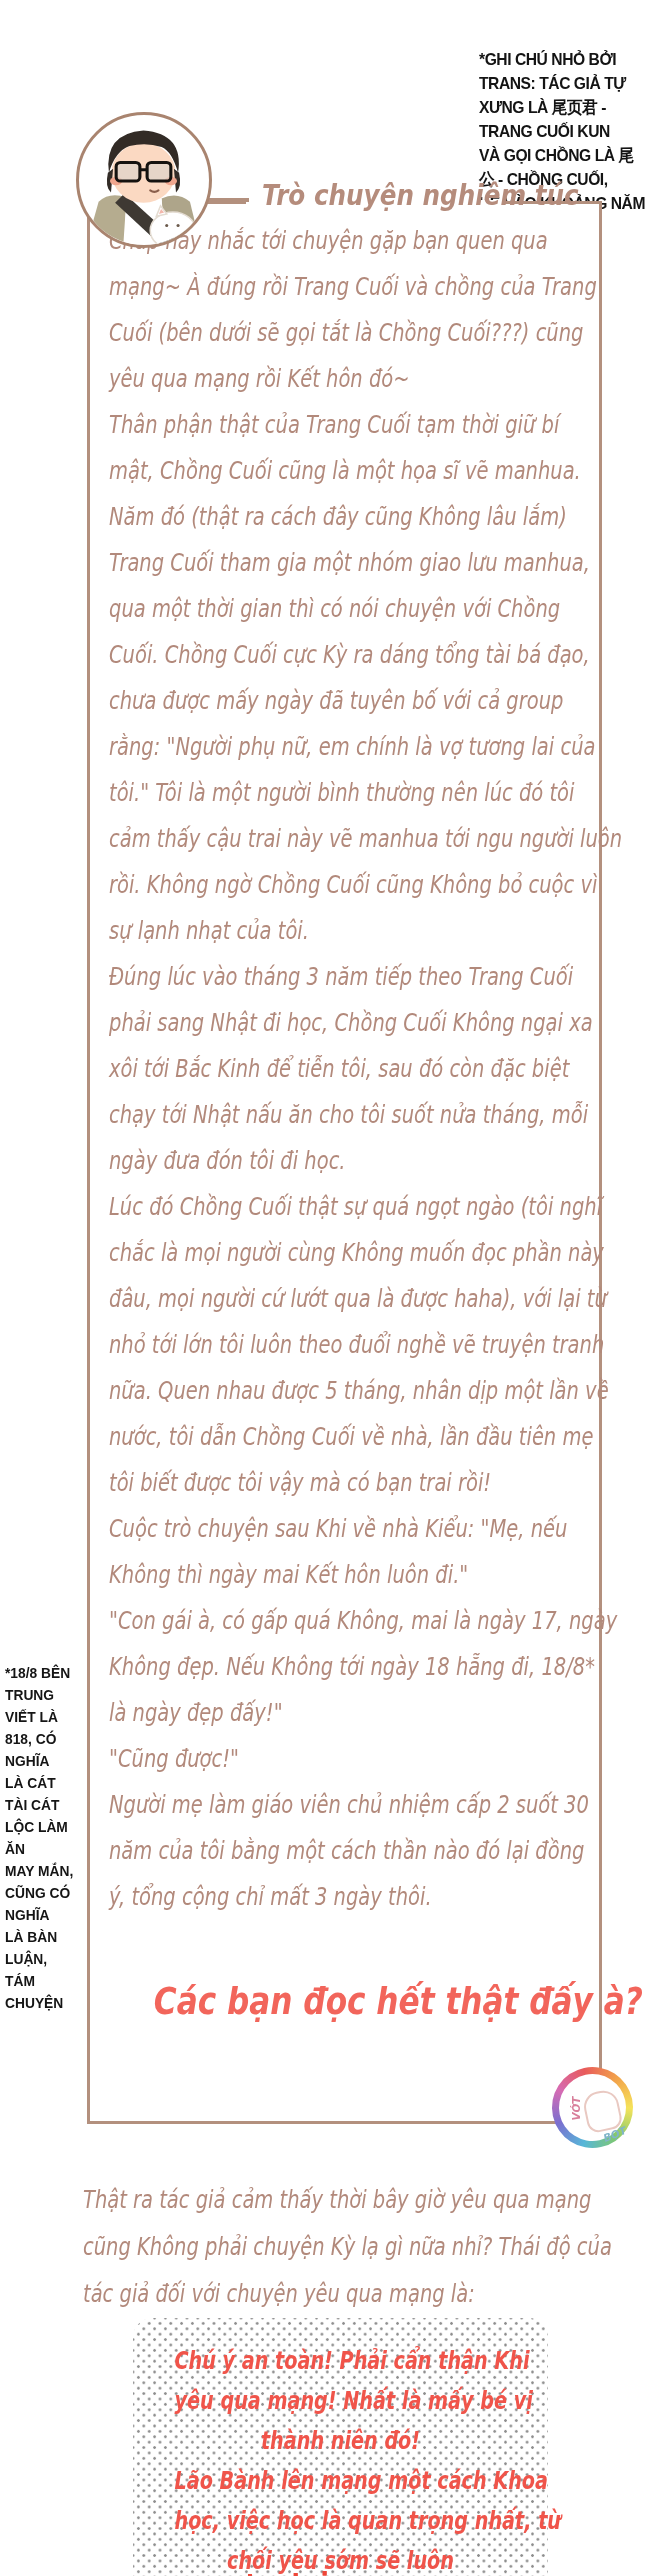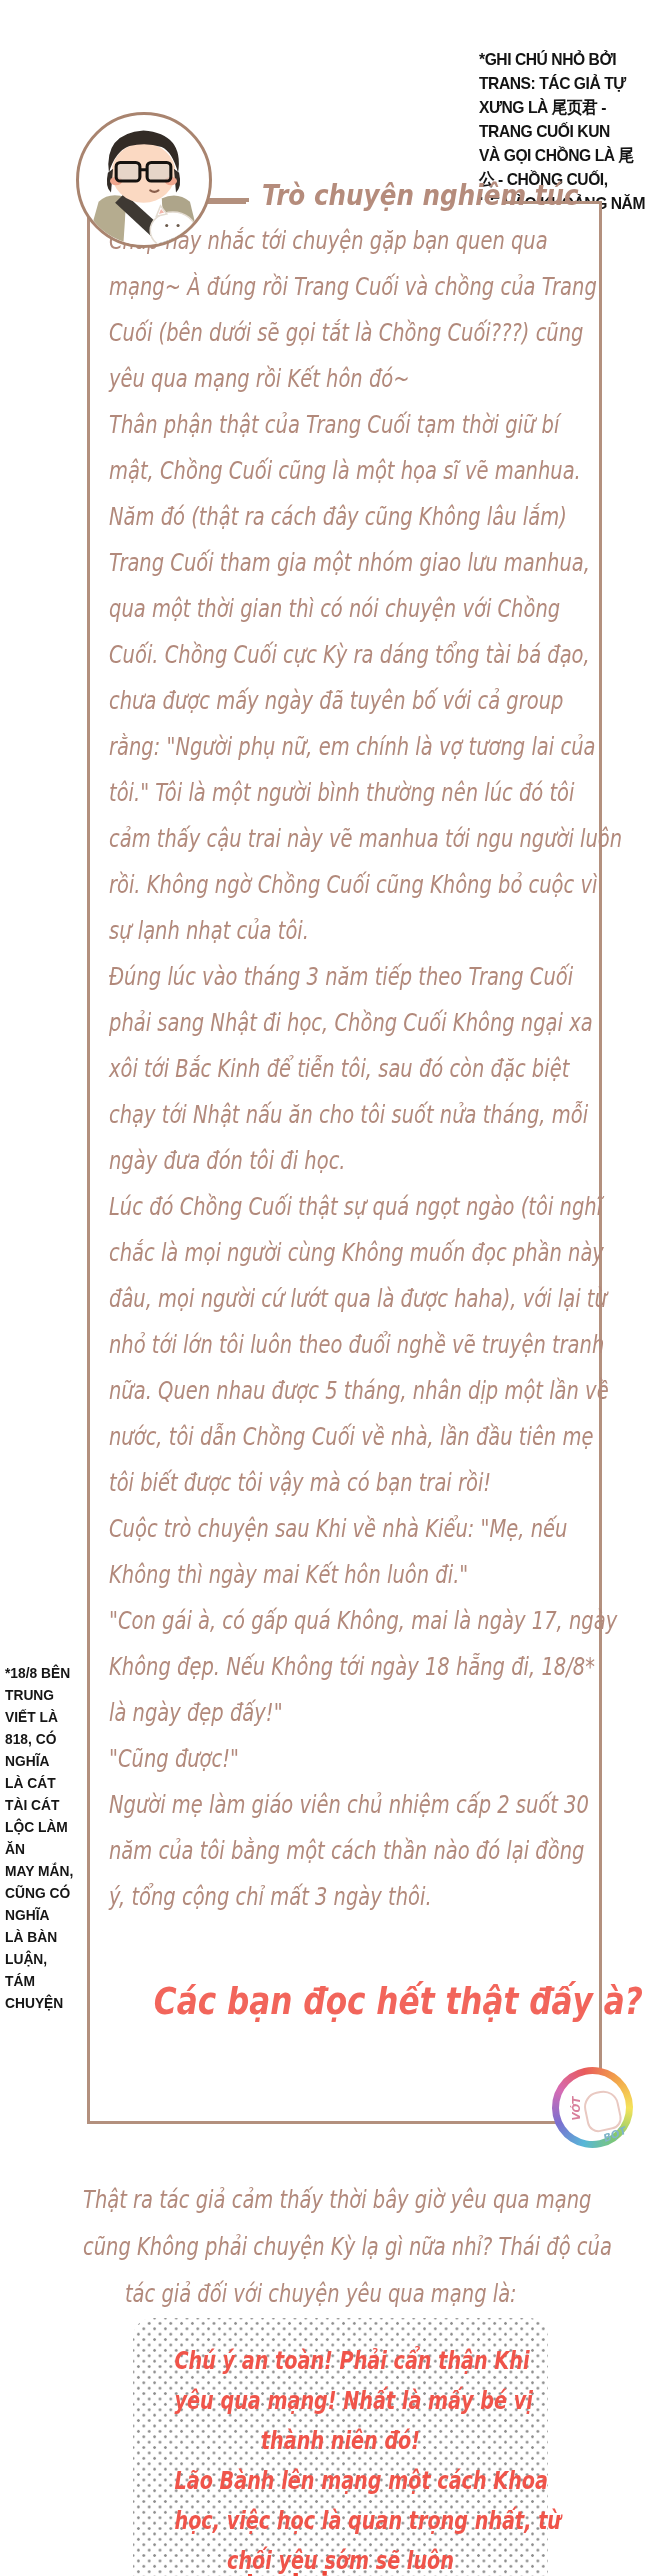--- a/index.html
+++ b/index.html
@@ -43,21 +43,21 @@
     background:conic-gradient(#e85b5b,#f2a24a,#f5e35a,#7fc86e,#57b7d8,#7a6fd0,#d56bb4,#e85b5b);
     transform:rotate(-12deg);}
   .stamp-inner{position:absolute;left:7.2px;top:7.2px;width:67px;height:67px;border-radius:50%;background:#fff;}
   .stamp-txt{position:absolute;font-weight:bold;font-size:10.3px;color:#e08aa0;font-style:italic;}
   .stamp-txt.t1{left:5.2px;top:25px;transform:rotate(-78deg);color:#d87f9b;}
   .stamp-txt.t2{left:38px;top:58px;transform:rotate(-10deg);color:#7fb5c9;}
   .stamp-doodle{position:absolute;left:25px;top:18.5px;width:31px;height:36px;border:2.1px solid #e9c9c2;
     border-radius:15.5px 15.5px 11.3px 11.3px;}
 
   
-  .outro{position:absolute;left:83px;top:2176px;width:556px;text-align:right;}
+  .outro{position:absolute;left:83px;top:2176px;width:556px;}
   .outro-line{height:47px;line-height:47px;font-size:25px;transform:scaleX(.78);transform-origin:left center;}
 
   
   .dot-panel{position:absolute;left:133px;top:2318px;width:415px;height:305px;border-radius:19.6px;
     background-color:#ffffff;
     background-image:radial-gradient(circle,#8f8f8f 1.2px,rgba(0,0,0,0) 1.5px),
                      radial-gradient(circle,#8f8f8f 1.2px,rgba(0,0,0,0) 1.5px);
     background-size:10.8px 10.8px;background-position:0 0,5.4px 5.4px;}
   .warn-lines{position:absolute;left:0;top:23px;width:100%;text-align:center;}
   .warn-line{height:40px;line-height:40px;font-size:24px;font-style:italic;font-weight:bold;color:#f0544a;

